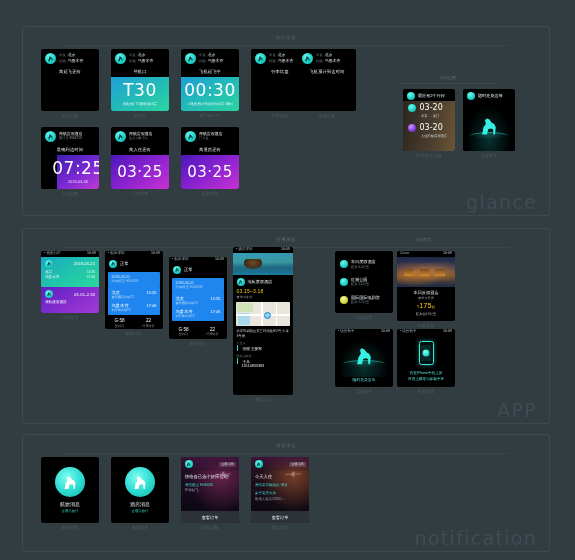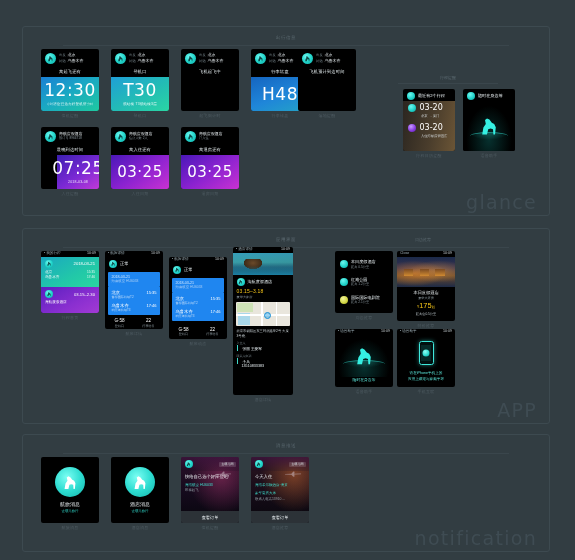--- a/index.html
+++ b/index.html
@@ -338,28 +338,20 @@
     <div class="card" style="left:18px;top:22px;width:58px;height:62px;">
       <div class="flexcol">
         <div class="whead">
           <div class="avatar"></div>
           <div class="wh-lines">
             <div class="wh-line"><span class="k">出发</span><span>北京</span></div>
             <div class="wh-line"><span class="k">到达</span><span>乌鲁木齐</span></div>
           </div>
         </div>
         <div class="wsub">离起飞还有</div>
-        <div class="wbig grad-teal">
-          <div class="num">12:30</div>
-          <div class="sides">
-              <span>小时</span>
-              <span>分钟</span>
-            </div>
-          <div class="foot">请您已选办好登机牌</div>
-        </div>
       </div>
     </div>
     <div class="cap" style="left:18px;top:86px;width:58px;">值机提醒</div>
 
     <div class="card" style="left:88px;top:22px;width:58px;height:62px;">
       <div class="flexcol">
         <div class="whead">
           <div class="avatar"></div>
           <div class="wh-lines">
             <div class="wh-line"><span class="k">出发</span><span>北京</span></div>
@@ -378,37 +370,42 @@
     <div class="card" style="left:158px;top:22px;width:58px;height:62px;">
       <div class="flexcol">
         <div class="whead">
           <div class="avatar"></div>
           <div class="wh-lines">
             <div class="wh-line"><span class="k">出发</span><span>北京</span></div>
             <div class="wh-line"><span class="k">到达</span><span>乌鲁木齐</span></div>
           </div>
         </div>
         <div class="wsub">飞机起飞中</div>
+        <div class="wbig grad-teal2">
+          <div class="num">00:30</div>
+          <div class="sides">
+              <span>小时</span>
+              <span>分钟</span>
+            </div>
+          <div class="foot">飞机预计到达时间22:30</div>
+        </div>
       </div>
     </div>
     <div class="cap" style="left:158px;top:86px;width:58px;">起飞倒计时</div>
 
     <div class="card" style="left:228px;top:22px;width:58px;height:62px;">
       <div class="flexcol">
         <div class="whead">
           <div class="avatar"></div>
           <div class="wh-lines">
             <div class="wh-line"><span class="k">出发</span><span>北京</span></div>
             <div class="wh-line"><span class="k">到达</span><span>乌鲁木齐</span></div>
           </div>
         </div>
         <div class="wsub">行李转盘</div>
-        <div class="wbig grad-blue">
-          <div class="num">H48</div>
-        </div>
       </div>
     </div>
     <div class="cap" style="left:228px;top:86px;width:58px;">行李转盘</div>
 
     <div class="card" style="left:275px;top:22px;width:58px;height:62px;">
       <div class="flexcol">
         <div class="whead">
           <div class="avatar"></div>
           <div class="wh-lines">
             <div class="wh-line"><span class="k">出发</span><span>北京</span></div>

